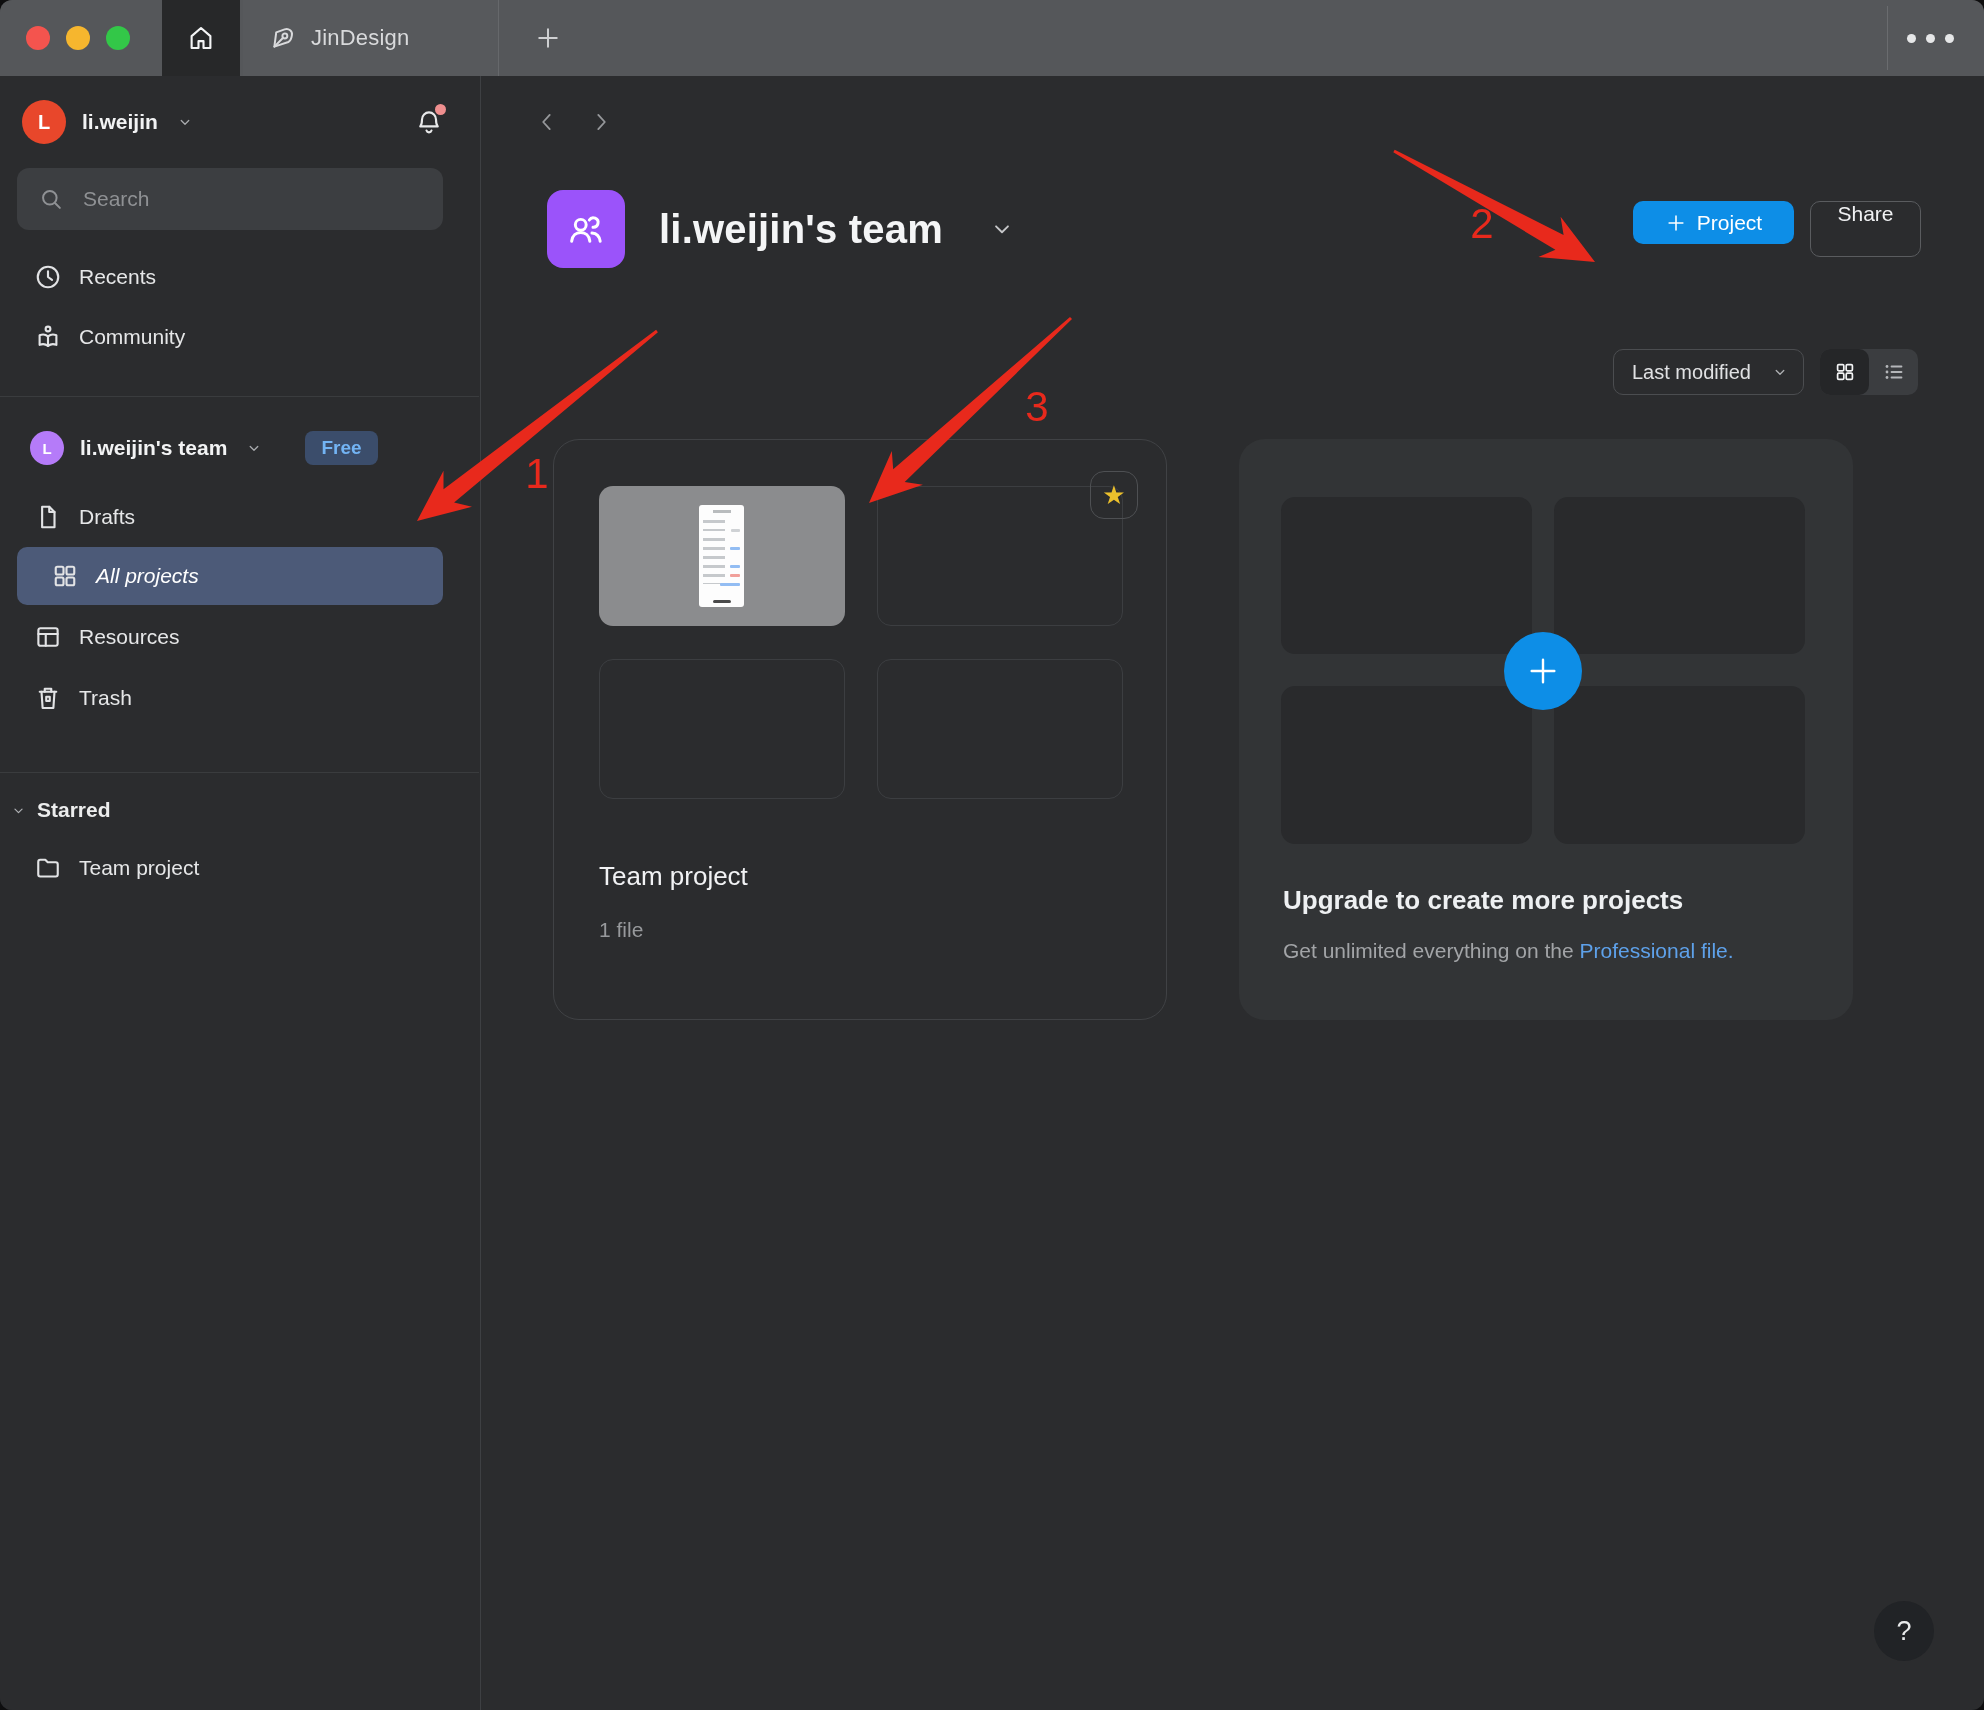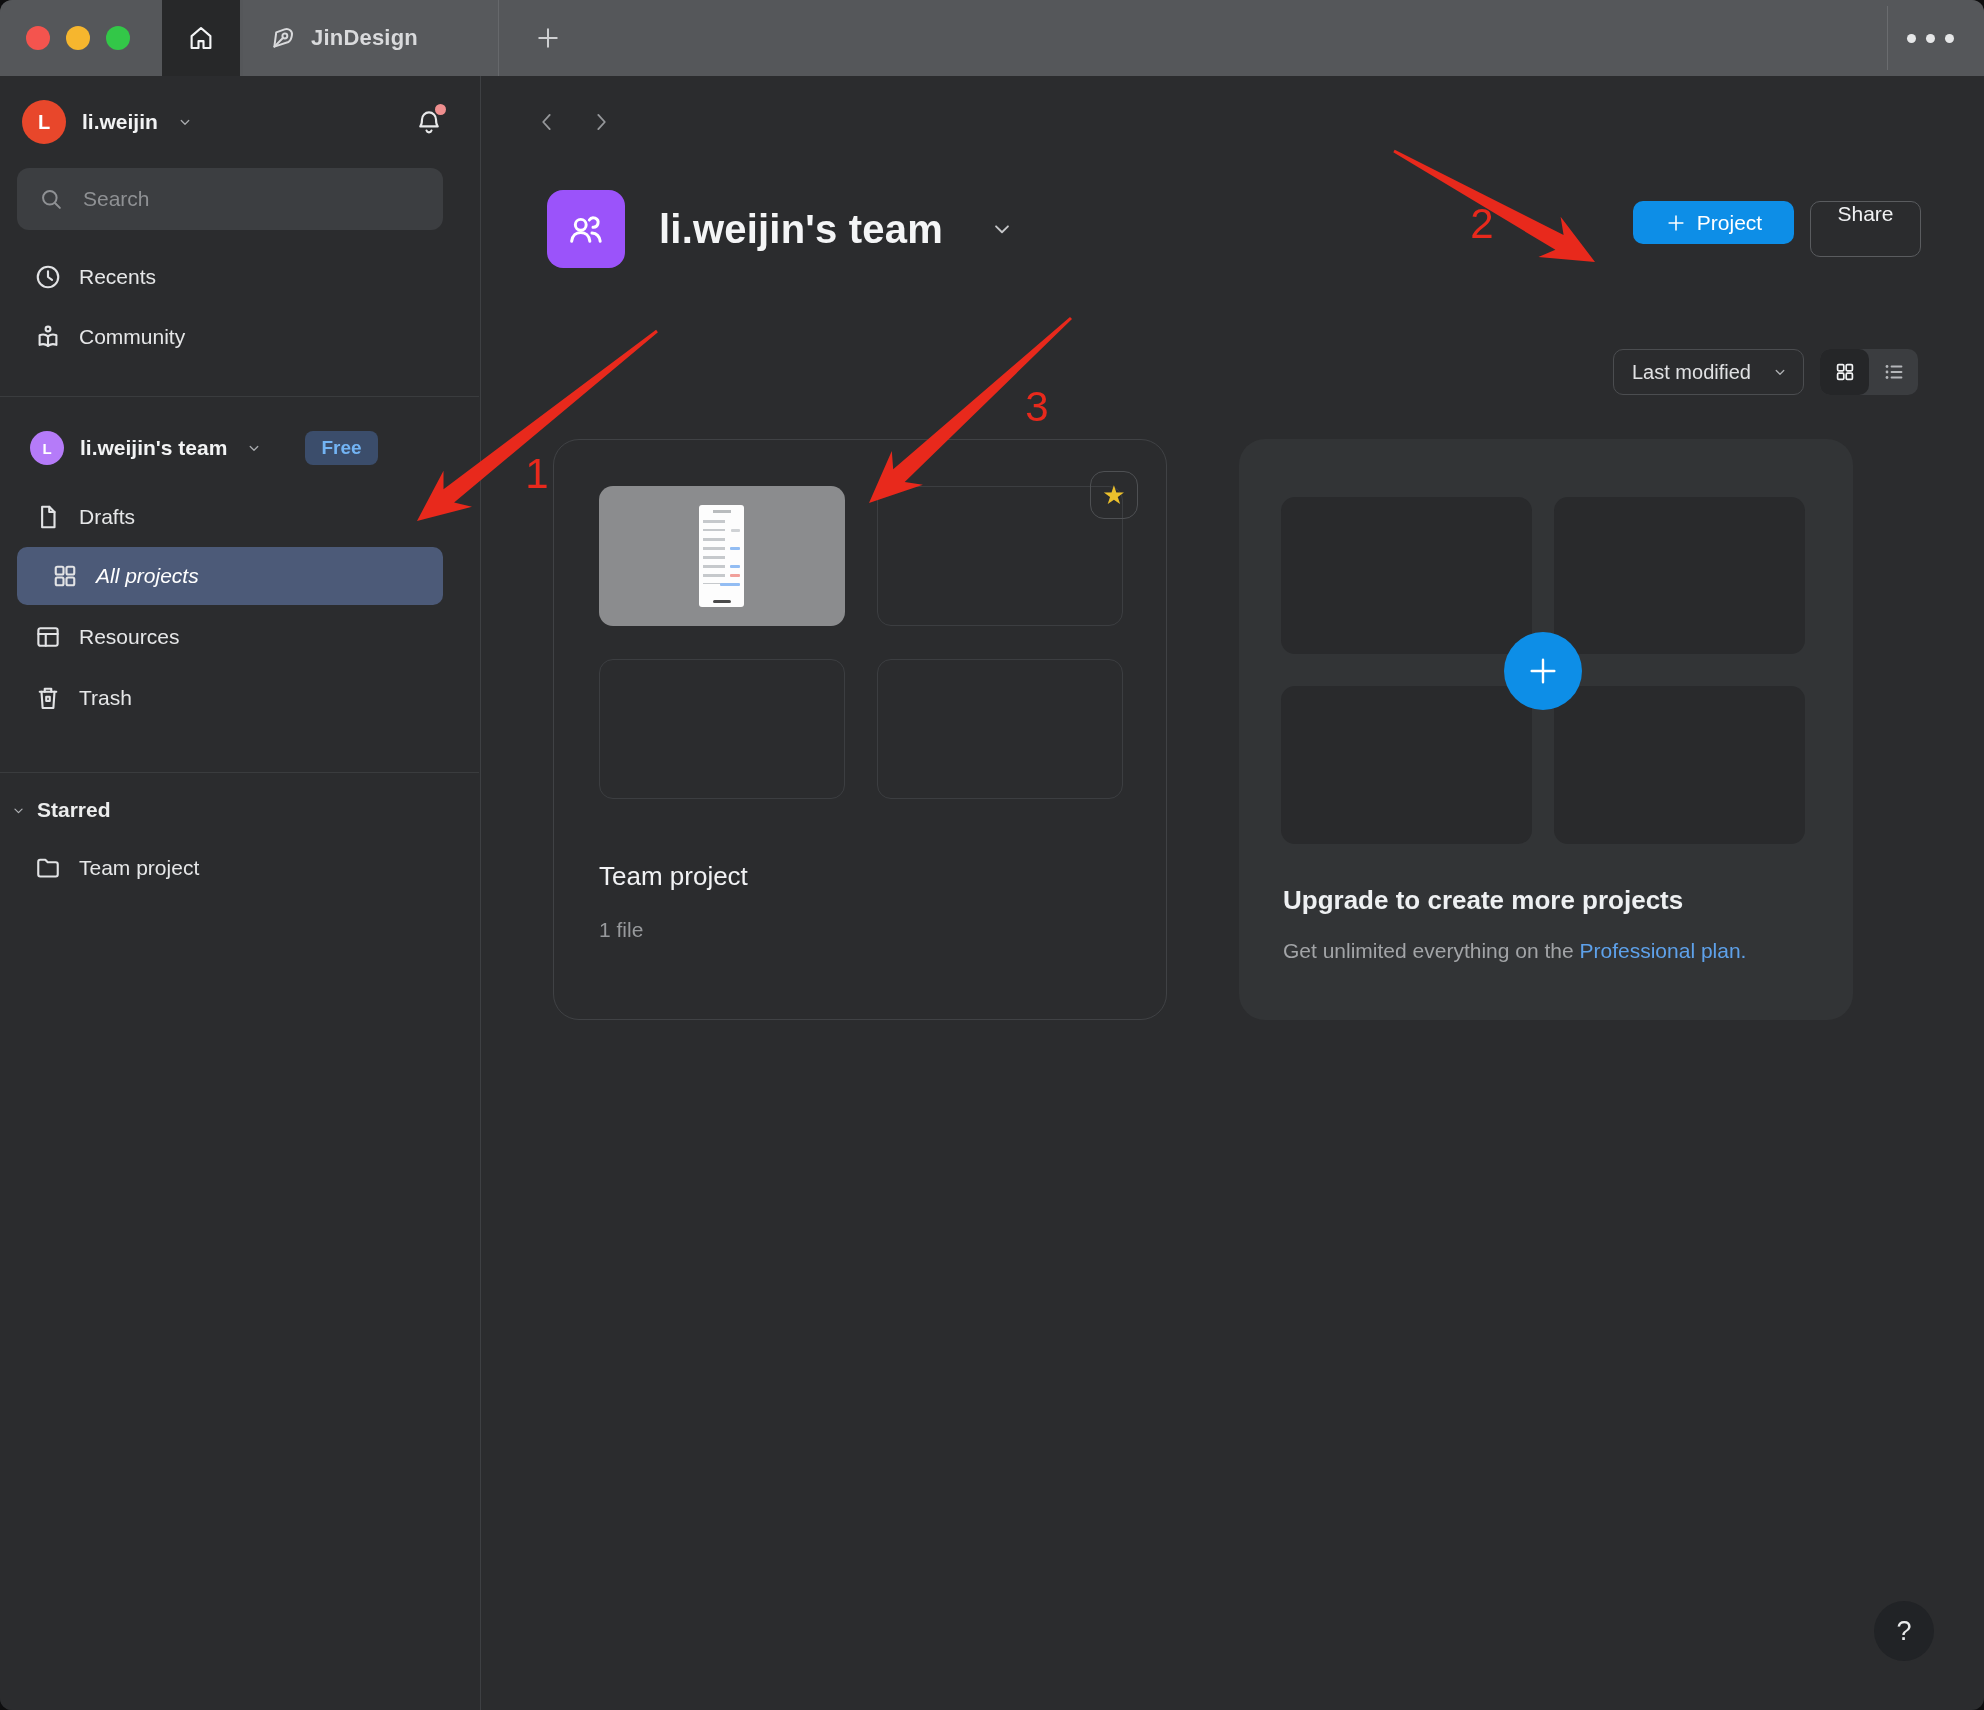--- a/index.html
+++ b/index.html
@@ -15,21 +15,21 @@
 
   
   .tabbar { position:absolute; left:0; top:0; right:0; height:76px; background:#55575a; }
   .traffic { position:absolute; left:26px; top:26px; display:flex; gap:16px; }
   .traffic span { width:24px; height:24px; border-radius:50%; display:block; }
   .tl-close{ background:#f4544e; } .tl-min{ background:#f6b62e; } .tl-zoom{ background:#33c748; }
   .tab-home { position:absolute; left:162px; top:0; width:78px; height:76px; background:#272829;
     display:flex; align-items:center; justify-content:center; color:#f4f5f6; }
   .tab-file { position:absolute; left:243px; top:0; width:256px; height:76px; background:#57595c;
     border-right:1px solid #66686b; display:flex; align-items:center; gap:14px; padding:0 26px; color:#d9dadc; }
-  .tab-file .tab-label { font-size:22px; font-weight:700; letter-spacing:.2px; }
+  .tab-file .tab-label { font-size:22px; font-weight:400; letter-spacing:.2px; }
   .newtab { position:absolute; left:516px; top:0; width:64px; height:76px; display:flex; align-items:center; justify-content:center; color:#cfd0d2; }
   .tabbar-sep { position:absolute; left:1887px; top:6px; width:1px; height:64px; background:#6a6c6f; }
   .more-btn { position:absolute; right:14px; top:0; height:76px; width:80px; display:flex; align-items:center; justify-content:center; gap:10px; }
   .more-btn i { width:9px; height:9px; border-radius:50%; background:#e6e7e8; display:block; }
 
   
   .sidebar { position:absolute; left:0; top:76px; bottom:0; width:481px; background:#2b2c2e; border-right:1px solid #3e4043; }
   .srow { position:absolute; left:0; right:0; display:flex; align-items:center; }
   .user-row { top:22px; height:48px; padding:0 36px 0 22px; gap:16px; }
   .avatar { width:44px; height:44px; border-radius:50%; background:#e8472b; color:#fff;
@@ -402,21 +402,21 @@
       <div class="utile ut2"></div>
       <div class="utile ut3"></div>
       <div class="utile ut4"></div>
       <div class="upgrade-plus">
         <svg class="ico" width="34" height="34" viewBox="0 0 24 24" stroke-width="1.5">
             <path d="M12 4 V20 M4 12 H20"></path>
           </svg>
       </div>
       <div class="upgrade-title">Upgrade to create more projects</div>
       <div class="upgrade-sub">
-        <span>Get unlimited everything on the </span><span class="upgrade-link">Professional plan.</span>
+        <span>Get unlimited everything on the </span><span class="upgrade-link">Professional file.</span>
       </div>
     </div>
 
     <div class="help-btn">
       <span>?</span>
     </div>
   </main>
 
   <div id="annotations">
     <svg id="arrow-svg" width="1984" height="1710" viewBox="0 0 1984 1710">

